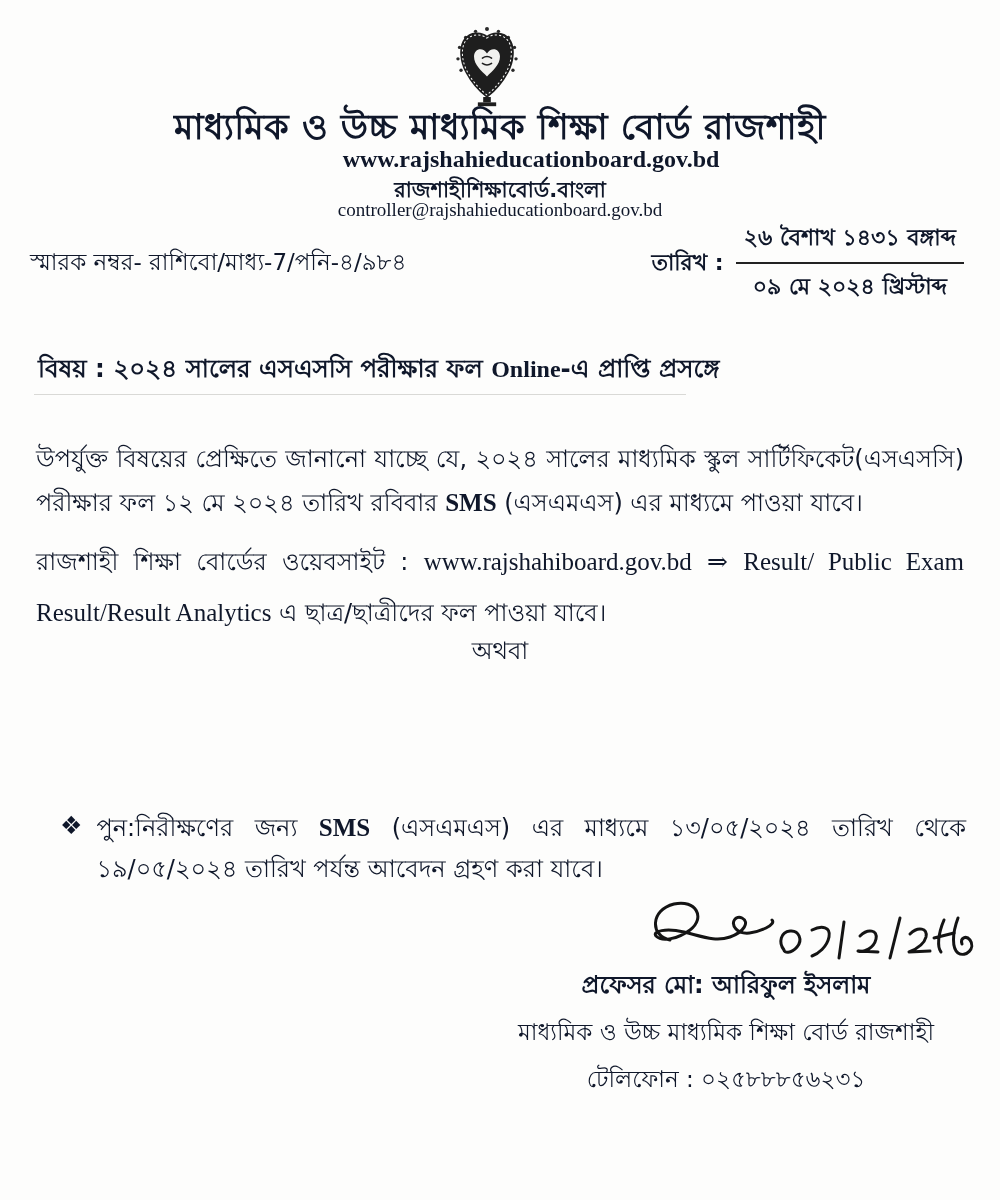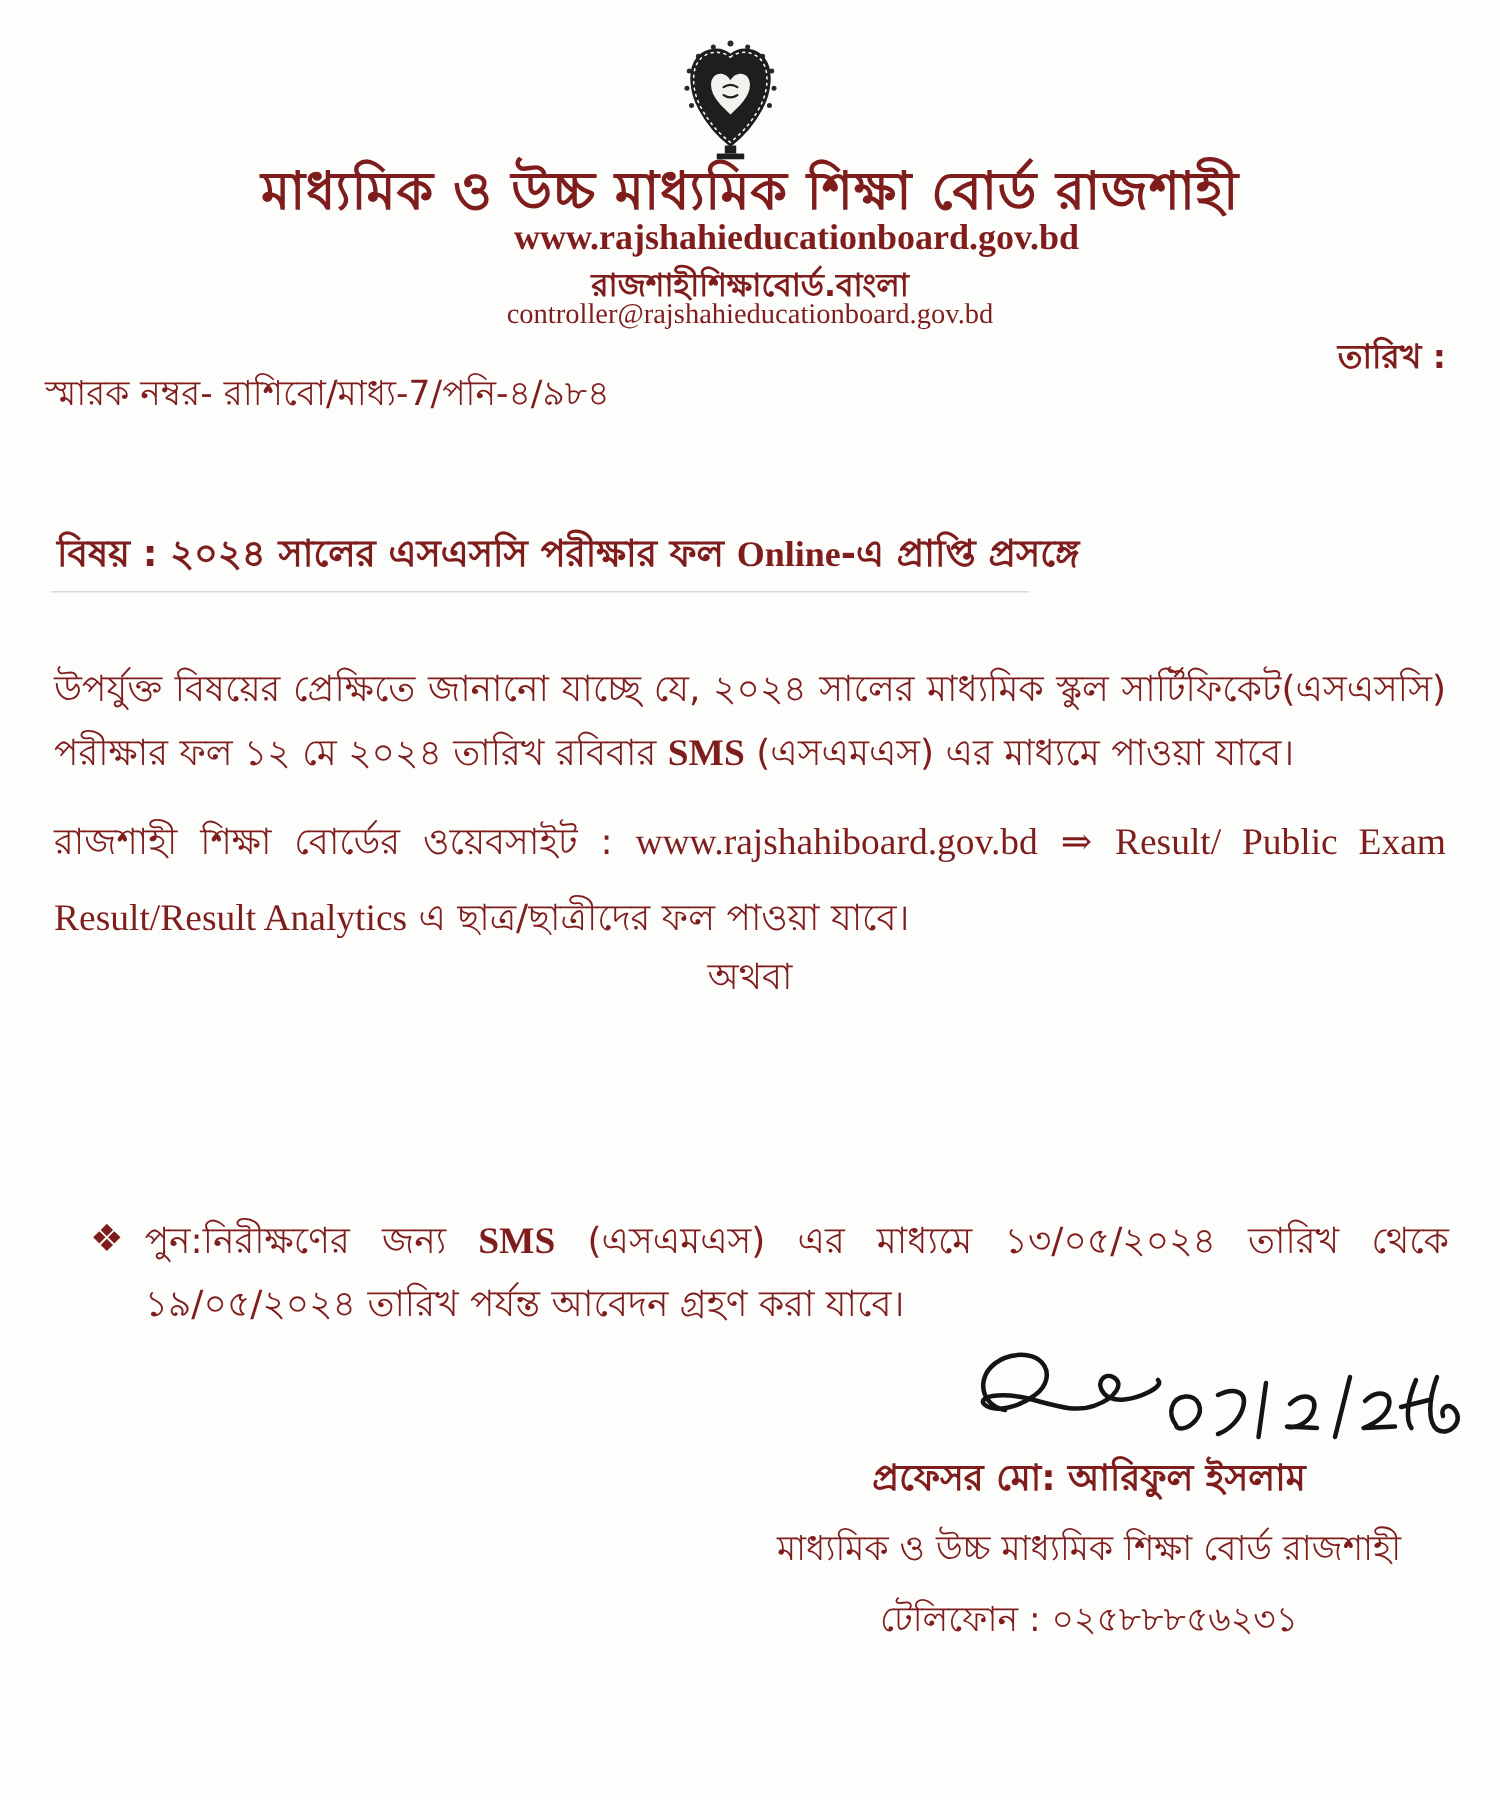--- a/index.html
+++ b/index.html
@@ -6,21 +6,21 @@
     margin: 0;
     padding: 0;
     background: #ffffff;
   }
   .page {
     position: relative;
     width: 1000px;
     height: 1200px;
     margin: 0 auto;
     background: #fdfdfc;
-    color: #7f1d1d;
+    color: #0f172a;
     font-family: "DejaVu Sans", sans-serif;
     overflow: hidden;
   }
   .lat {
     font-family: "Liberation Serif", "DejaVu Serif", serif;
   }
   .b { font-weight: 700; }
 
   
   .logo {
@@ -221,20 +221,24 @@
   </svg>
 
   <div class="org-name">মাধ্যমিক ও উচ্চ মাধ্যমিক শিক্ষা বোর্ড রাজশাহী</div>
   <div class="website lat">www.rajshahieducationboard.gov.bd</div>
   <div class="website-bn">রাজশাহীশিক্ষাবোর্ড.বাংলা</div>
   <div class="email lat">controller@rajshahieducationboard.gov.bd</div>
 
   <div class="memo">স্মারক নম্বর- রাশিবো/মাধ্য-7/পনি-৪/৯৮৪</div>
   <div class="date-block">
     <span>তারিখ :</span>
+    <span class="date-frac">
+      <span class="date-top">২৬ বৈশাখ ১৪৩১ বঙ্গাব্দ</span>
+      <span class="date-bottom">০৯ মে ২০২৪ খ্রিস্টাব্দ</span>
+    </span>
   </div>
 
   <div class="subject">
     <span>বিষয় : ২০২৪ সালের এসএসসি পরীক্ষার ফল </span><span class="lat">Online</span><span>-এ প্রাপ্তি প্রসঙ্গে</span>
   </div>
   <div class="subject-underline"></div>
 
   <div class="para para1">
     <span>উপর্যুক্ত বিষয়ের প্রেক্ষিতে জানানো যাচ্ছে যে, ২০২৪ সালের মাধ্যমিক স্কুল সার্টিফিকেট(এসএসসি) পরীক্ষার ফল ১২ মে ২০২৪ তারিখ রবিবার </span><span class="lat b">SMS</span><span> (এসএমএস) এর মাধ্যমে পাওয়া যাবে।</span>
   </div>

